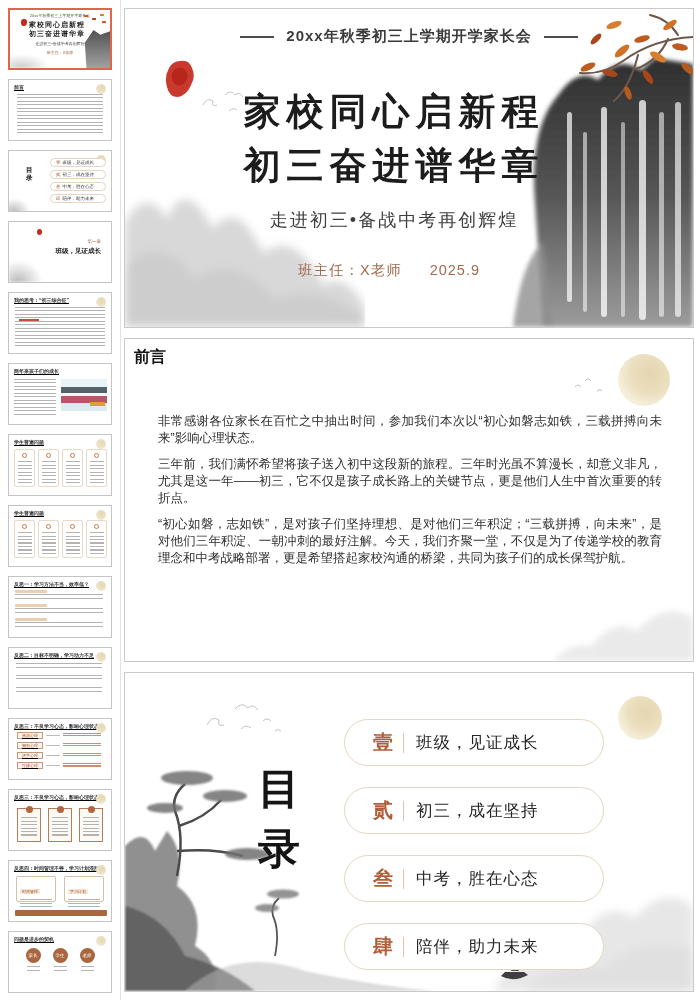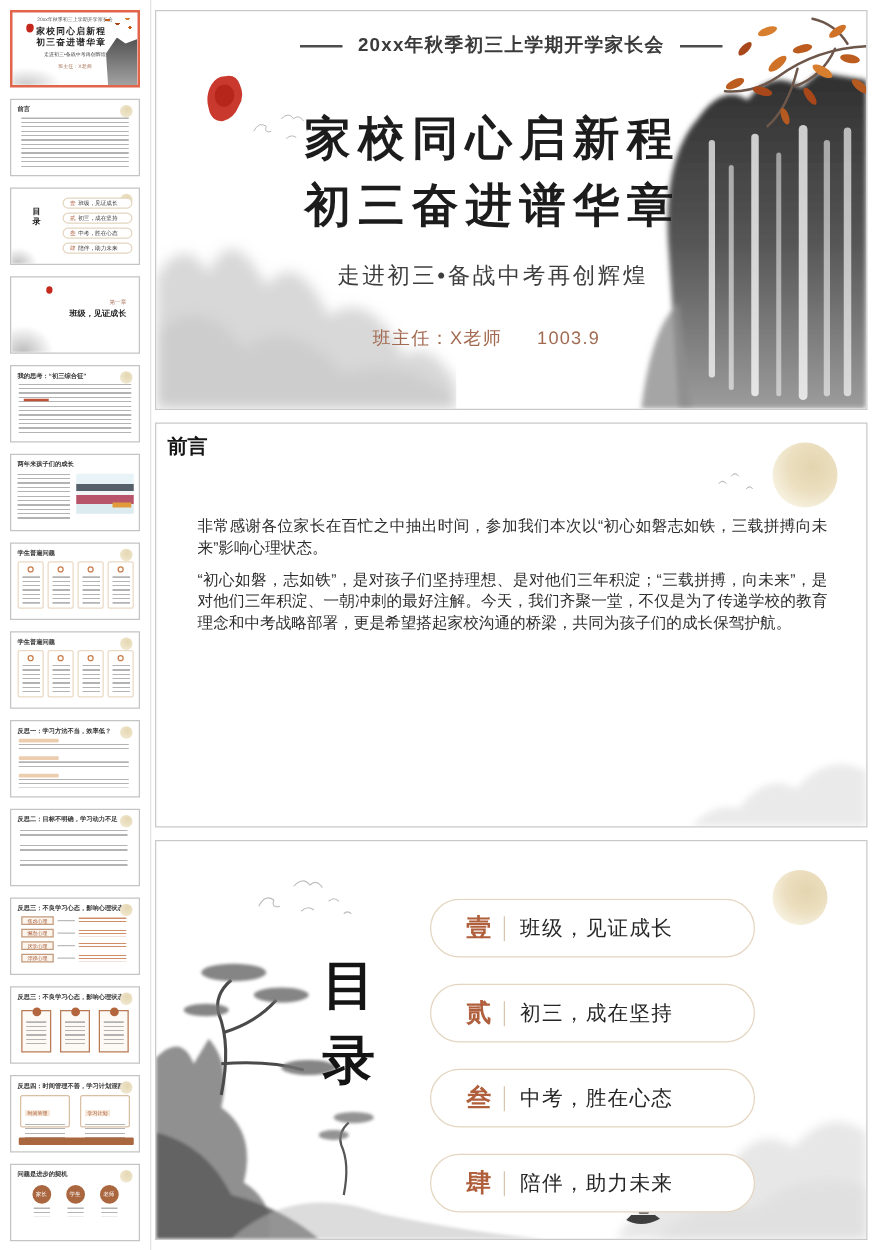--- a/index.html
+++ b/index.html
@@ -1,18 +1,18 @@
 <!DOCTYPE html>
 <html><head>
 <meta charset="utf-8">
 <style>
   * { box-sizing: border-box; margin: 0; padding: 0; }
   html,body { width:700px; height:1000px; background:#fff; overflow:hidden;
     font-family:"Liberation Sans", sans-serif; }
-  .app { display:flex; width:700px; height:1000px; }
+  .app { display:flex; width:700px; height:1000px;text-decoration:underline; }
 
   
   .sidebar { width:121px; border-right:1px solid #e2e2e2; padding:8px 0 0 8px; overflow:hidden; background:#fff; }
   .thumb { position:relative; width:104px; height:62px; border:1px solid #c4c4c4; background:#fff;
     margin-bottom:9px; overflow:hidden; }
   .thumb.selected { border:2px solid #e0654a; }
   .t-h5 { font-size:5px; font-weight:bold; color:#333; margin:4px 0 0 5px; white-space:nowrap; }
   .t-moon { position:absolute; width:10px; height:10px; border-radius:50%; right:5px; top:4px;
     background:radial-gradient(circle at 60% 35%, #e4d7b2, #f4ecd8); }
   .t-bars { background:repeating-linear-gradient(180deg,#b3b3b3 0 1px,transparent 1px 3.5px); }
@@ -446,21 +446,21 @@
         <span class="s1-dash"></span>
         <span class="s1-htext">20xx年秋季初三上学期开学家长会</span>
         <span class="s1-dash"></span>
       </div>
       <div class="s1-title">
         <div>家校同心启新程</div>
         <div>初三奋进谱华章</div>
       </div>
       <div class="s1-subtitle">走进初三•备战中考再创辉煌</div>
       <div class="s1-presenter">
-        <span>班主任：X老师</span><span class="gap"></span><span>1003.9</span>
+        <span>班主任：X老师</span><span class="gap"></span><span>2025.9</span>
       </div>
     </div>
 
     <div class="slide" id="slide2">
       <div class="s2-title">前言</div>
       <svg class="s2-moon" width="54" height="54" viewBox="0 0 54 54">
         <defs>
             <radialGradient id="mg2" cx="62%" cy="38%" r="70%">
           <stop offset="0%" stop-color="#e3d5ae"></stop>
               <stop offset="55%" stop-color="#ecdfc0"></stop>
@@ -471,20 +471,21 @@
       </svg>
       <svg class="s2-birds" width="40" height="26" viewBox="0 0 40 26">
         <g stroke="#a9a9a9" stroke-width="0.8" fill="none">
           <path d="M2 14 q3 -4 6 0"></path>
             <path d="M12 8 q3 -4 6 0"></path>
             <path d="M24 18 q3 -3 5 0"></path>
         </g>
       </svg>
       <div class="s2-body">
         <p>非常感谢各位家长在百忙之中抽出时间，参加我们本次以“初心如磐志如铁，三载拼搏向未来”影响心理状态。</p>
+        <p>三年前，我们满怀希望将孩子送入初中这段新的旅程。三年时光虽不算漫长，却意义非凡，尤其是这一年——初三，它不仅是孩子成长路上的关键节点，更是他们人生中首次重要的转折点。</p>
         <p>“初心如磐，志如铁”，是对孩子们坚持理想、是对他们三年积淀；“三载拼搏，向未来”，是对他们三年积淀、一朝冲刺的最好注解。今天，我们齐聚一堂，不仅是为了传递学校的教育理念和中考战略部署，更是希望搭起家校沟通的桥梁，共同为孩子们的成长保驾护航。</p>
       </div>
       <svg class="s2-corner" width="160" height="64" viewBox="0 0 160 64">
         <defs>
             <filter id="bl5" x="-20%" y="-20%" width="140%" height="140%">
               <feGaussianBlur stdDeviation="3"></feGaussianBlur>
             </filter>
           </defs>
         <path d="M160 64 L160 20 Q130 4 104 34 Q80 20 58 50 Q40 44 20 64 Z" fill="#d6d6d6" opacity="0.5" filter="url(#bl5)"></path>
       </svg>

